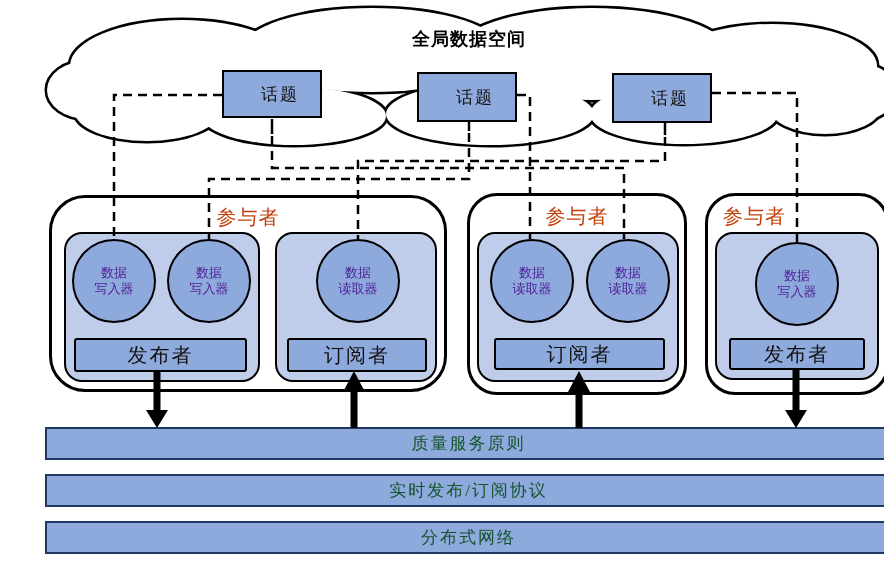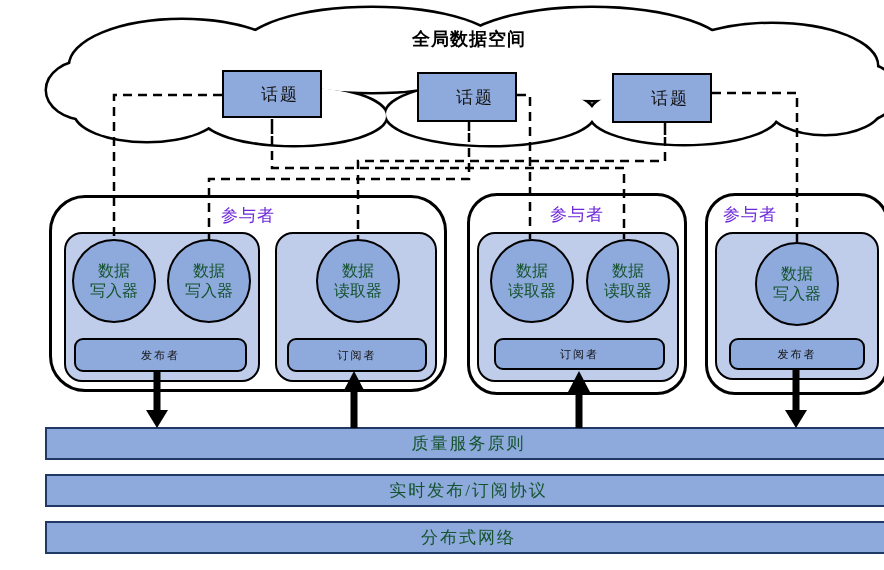--- a/index.html
+++ b/index.html
@@ -27,38 +27,38 @@
     position:absolute;background:var(--box-fill);
     border:2.5px solid var(--line-color);
     display:flex;align-items:center;justify-content:center;
     font-size:17px;letter-spacing:2px;padding-left:16px;
   }
   .participant{
     position:absolute;background:#fff;
     border:3px solid var(--line-color);border-radius:36px;
   }
   .p-label{
-    position:absolute;font-size:17px;color:#6d28d9;letter-spacing:1px;font-family:Liberation Mono, monospace;
+    position:absolute;font-size:20px;color:#c2410c;letter-spacing:1px;font-family:Liberation Mono, monospace;
   }
   .p-label.centered{text-align:center;}
   .group{
     position:absolute;background:var(--group-fill);
     border:2px solid var(--line-color);border-radius:18px;
   }
   .endpoint{
     position:absolute;width:84px;height:84px;border-radius:50%;
     background:var(--box-fill);border:2.5px solid var(--line-color);
     display:flex;flex-direction:column;align-items:center;justify-content:center;
-    font-size:16px;line-height:1.25;text-align:center;color:#14532d;
+    font-size:13px;line-height:1.25;text-align:center;color:#4c1d95;
   }
   .rolebar{
     position:absolute;background:var(--box-fill);
-    border:2px solid var(--line-color);border-radius:9px;
+    border:2px solid var(--line-color);border-radius:3px;
     display:flex;align-items:center;justify-content:center;
-    font-size:11px;letter-spacing:2px;
+    font-size:20px;letter-spacing:2px;
   }
   .layerbar{
     position:absolute;left:13px;width:847px;height:33px;
     background:var(--box-fill);border:2.5px solid var(--bar-border);
     display:flex;align-items:center;justify-content:center;
     font-size:17px;letter-spacing:2px;color:#14532d;
   }
 </style>
 </head>
 <body>

